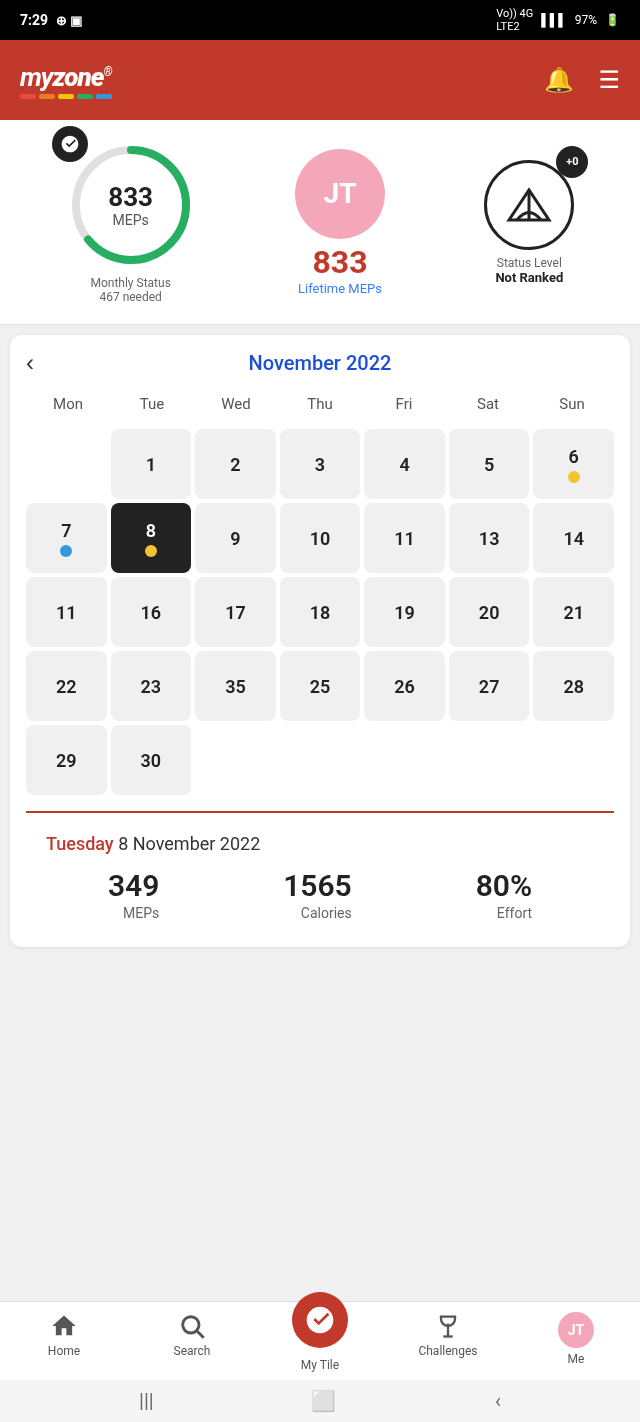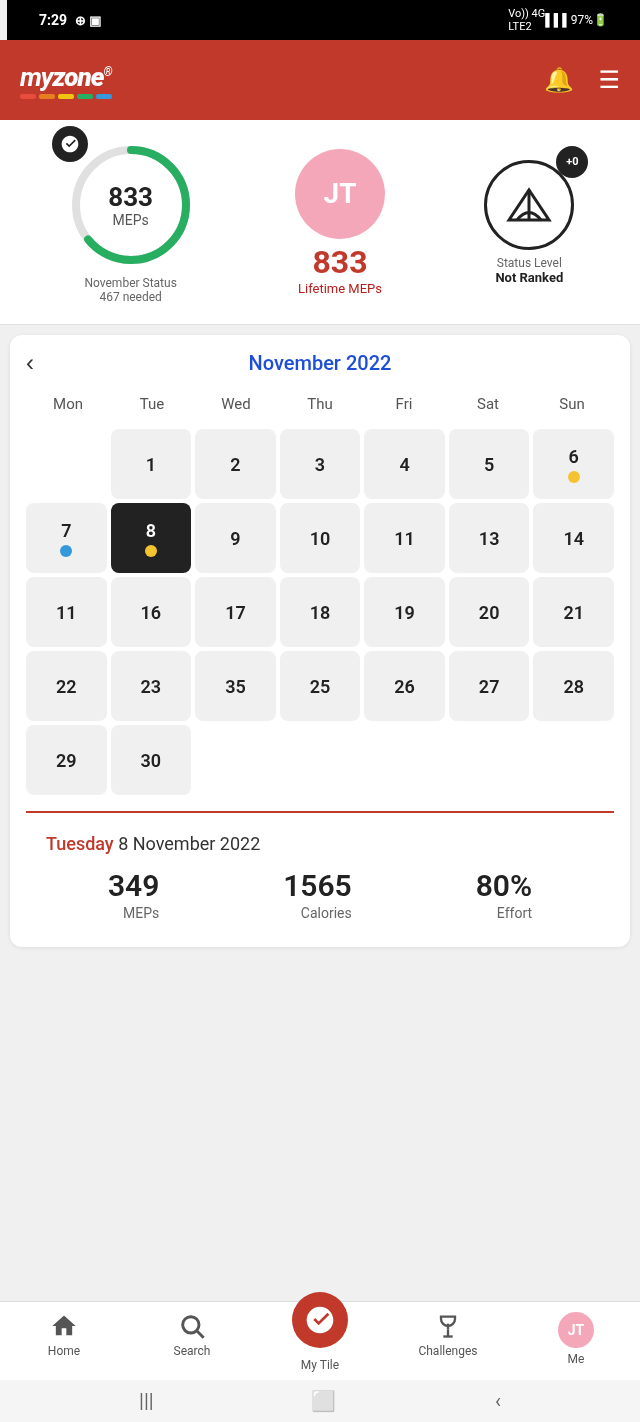--- a/index.html
+++ b/index.html
@@ -13,26 +13,25 @@
     }
 
     
     .status-bar {
       background: #000;
       color: #fff;
       height: 40px;
       display: flex;
       align-items: center;
       justify-content: space-between;
-      padding: 0 32px;
+      padding: 0 20px;
       font-size: 14px;
-      margin-left: 7px;
     }
     .status-bar-left { font-weight: bold; display: flex; align-items: center; gap: 8px; }
-    .status-bar-right { display: flex; align-items: center; gap: 0; font-size: 12px; }
+    .status-bar-right { display: flex; align-items: center; gap: 8px; font-size: 12px; }
 
     
     .header {
       background: #c0392b;
       height: 80px;
       display: flex;
       align-items: center;
       justify-content: space-between;
       padding: 0 20px;
     }
@@ -118,21 +117,21 @@
       color: #fff;
     }
     .lifetime-meps {
       font-size: 32px;
       font-weight: bold;
       color: #c0392b;
       margin-top: 4px;
     }
     .lifetime-label {
       font-size: 13px;
-      color: #b91c1c;
+      color: #3b82f6;
     }
 
     
     .status-level-container {
       display: flex;
       flex-direction: column;
       align-items: center;
       position: relative;
     }
     .status-badge {
@@ -413,21 +412,21 @@
       <svg width="130" height="130" viewBox="0 0 130 130">
         <circle cx="65" cy="65" r="55" fill="none" stroke="#e0e0e0" stroke-width="8"></circle>
         <circle cx="65" cy="65" r="55" fill="none" stroke="#27ae60" stroke-width="8" stroke-dasharray="345.58" stroke-dashoffset="124" stroke-linecap="round"></circle>
       </svg>
       <div class="progress-ring-text">
         <div class="meps-value">833</div>
         <div class="meps-label">MEPs</div>
       </div>
     </div>
     <div class="circle-subtitle">
-      <span>November Status</span><br>
+      <span>Monthly Status</span><br>
       <span>467 needed</span>
     </div>
   </div>
 
   <div class="avatar-container">
     <div class="avatar">
       <span>JT</span>
     </div>
     <div class="lifetime-meps">833</div>
     <div class="lifetime-label">Lifetime MEPs</div>

